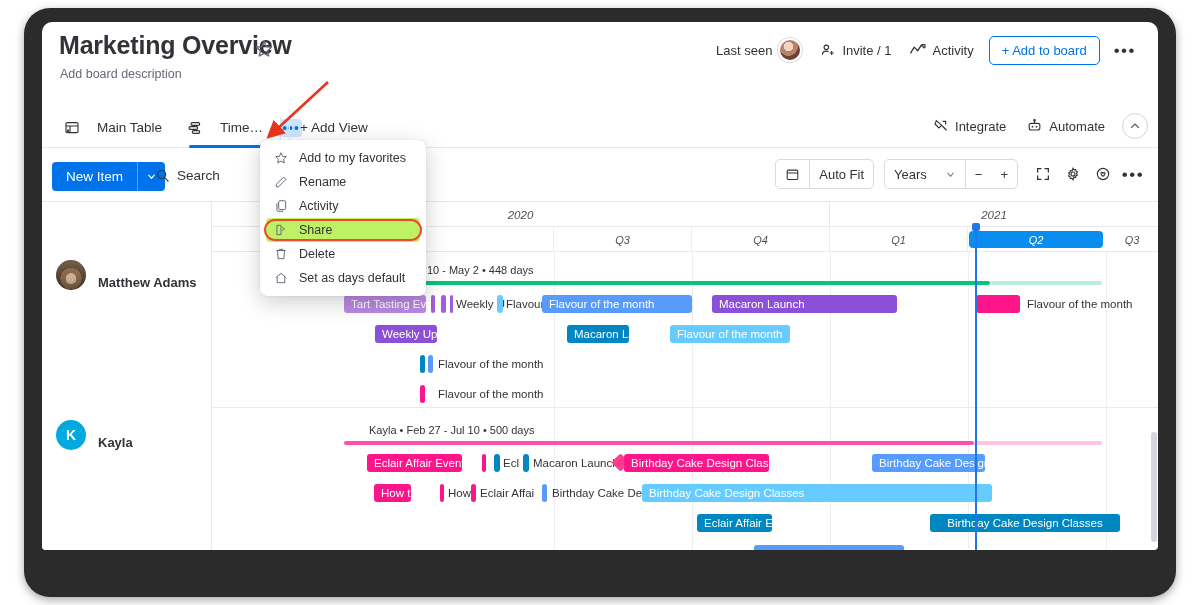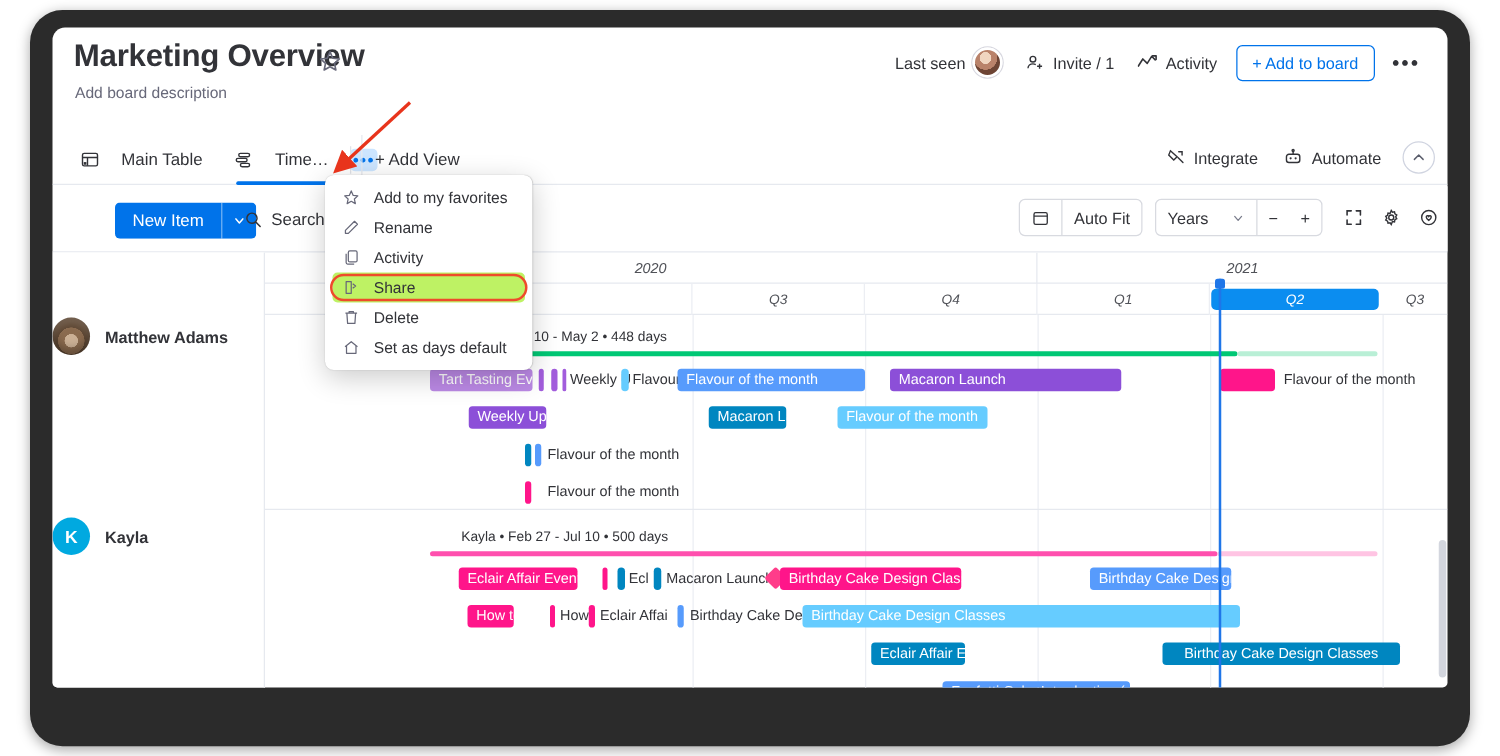--- a/index.html
+++ b/index.html
@@ -88,21 +88,21 @@
   }
   .tab-sep { position: absolute; left: 238px; top: 9px; width: 1px; height: 22px; background: #e0e2e8; }
   .tabbar-right { position: absolute; right: 10px; top: 4px; display: flex; align-items: center; gap: 2px; }
   .tbr-item { display: flex; align-items: center; gap: 6px; font-size: 13px; color: #323338; padding: 6px 9px; border-radius: 4px; cursor: pointer; }
   .collapse-btn {
     width: 26px; height: 26px; border-radius: 50%; border: 1px solid #d0d4e0;
     display: flex; align-items: center; justify-content: center; margin-left: 6px; cursor: pointer;
   }
 
   
-  .toolbar { position: absolute; left: 0; top: 127px; width: 1116px; height: 52px; background: #fff; margin-left: 40px; }
+  .toolbar { position: absolute; left: 0; top: 127px; width: 1116px; height: 52px; background: #fff; }
   .newitem-wrap {
     position: absolute; left: 10px; top: 13px; display: flex; border-radius: 4px; overflow: hidden;
   }
   .newitem {
     background: #0073ea; color: #fff; font-size: 13.5px; padding: 7px 14px; cursor: pointer; border: none;
     font-family: inherit;
   }
   .newitem-arrow {
     background: #0073ea; color: #fff; width: 28px; display: flex; align-items: center; justify-content: center;
     border-left: 1px solid rgba(255,255,255,.35); cursor: pointer;
@@ -118,21 +118,21 @@
   }
   .seg > div { display: flex; align-items: center; height: 100%; padding: 0 9px; font-size: 13px; color: #323338; cursor: pointer; }
   .seg .div { border-left: 1px solid #d8dae0; padding: 0; width: 0; }
   .zoom-txt { min-width: 62px; }
   .icon-btn { width: 30px; height: 30px; display: flex; align-items: center; justify-content: center; border-radius: 4px; cursor: pointer; }
 
   
   .grid { position: absolute; left: 0; top: 179px; width: 1116px; height: 349px; border-top: 1px solid #e6e9ef; }
   .leftcol { position: absolute; left: 0; top: 0; width: 170px; height: 349px; border-right: 1px solid #e6e9ef; background: #fff; z-index: 3;}
   .person {
-    position: absolute; left: 0; display: flex; align-items: center; gap: 12px; width: 170px; height: 42px;
+    position: absolute; left: 0; display: flex; align-items: flex-end; gap: 12px; padding-left: 14px; width: 170px; height: 42px;
   }
   .p1 { top: 46px; }
   .p2 { top: 206px; }
   .av-dog {
     width: 30px; height: 30px; border-radius: 50%; flex: 0 0 30px;
     background: radial-gradient(circle at 50% 62%, #cbb095 0 22%, #8a6a4e 23% 44%, #5d4632 45% 100%);
     box-shadow: inset 0 -5px 7px rgba(0,0,0,.28), inset 0 5px 6px rgba(255,255,255,.15);
   }
   .av-k {
     width: 30px; height: 30px; border-radius: 50%; flex: 0 0 30px; background: #00a9e0; color:#fff;

